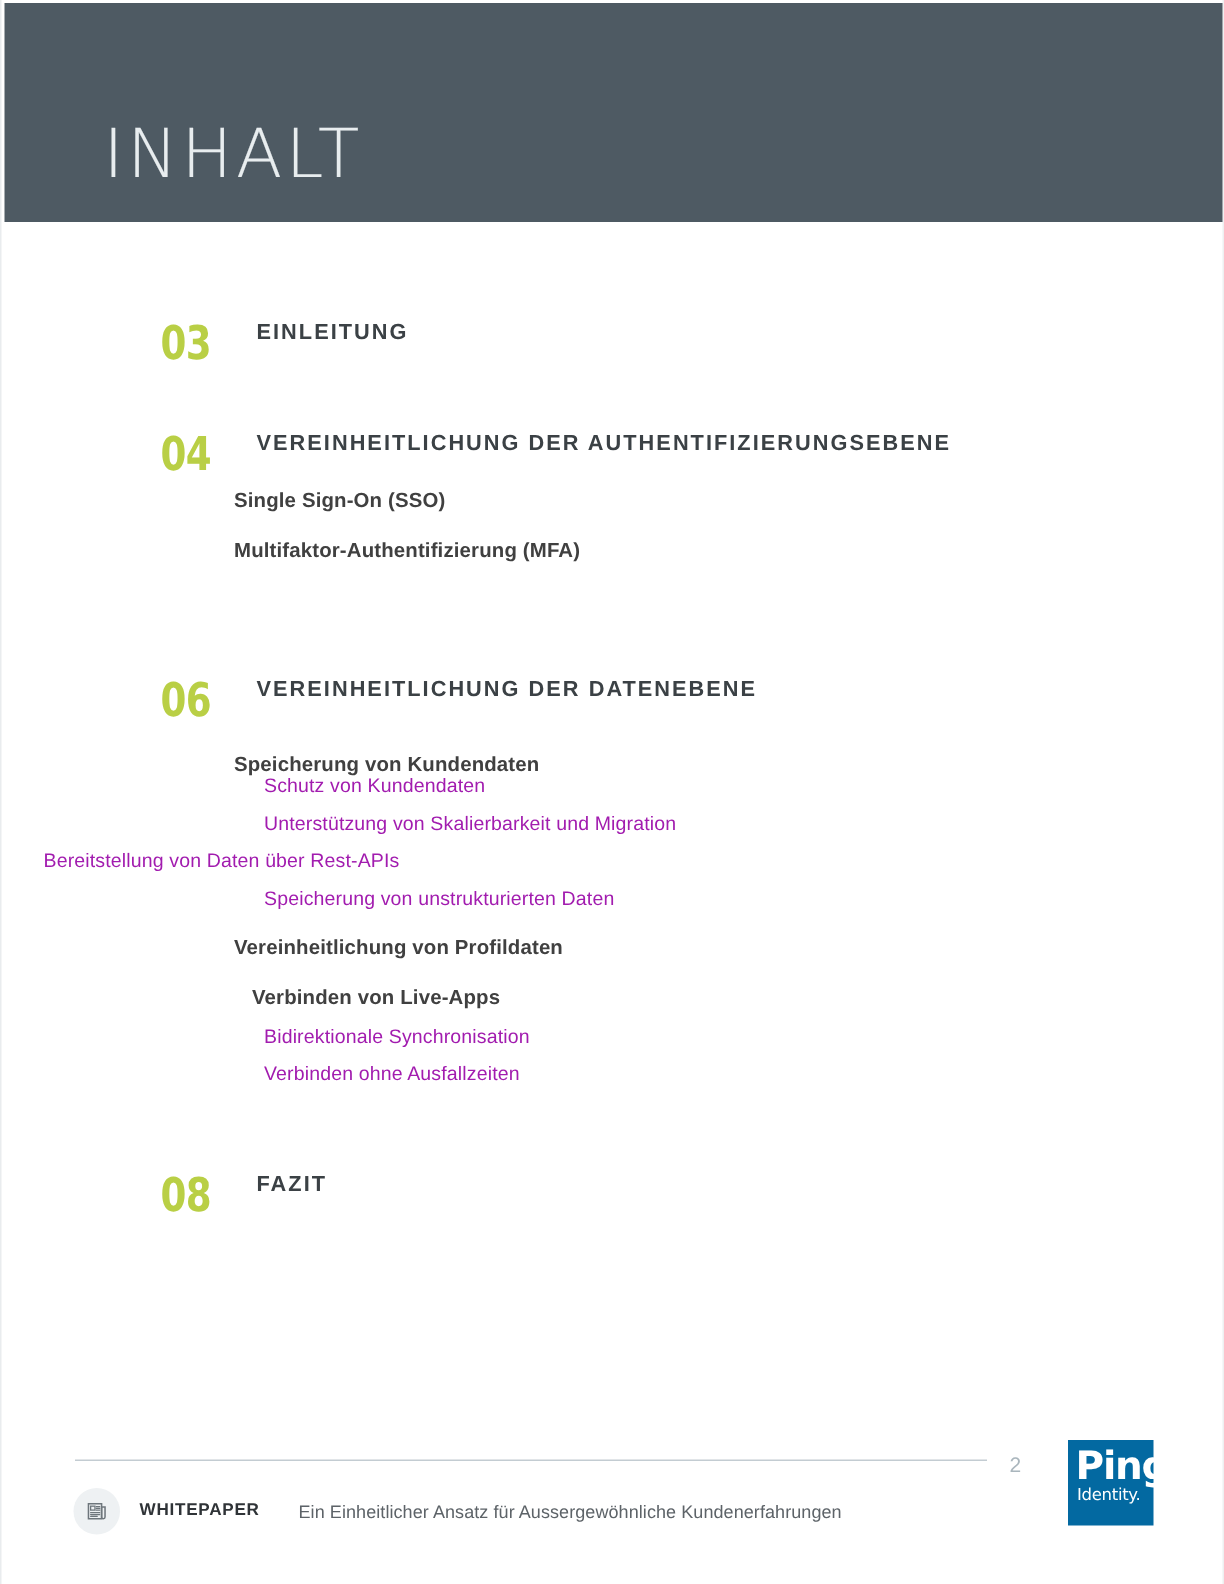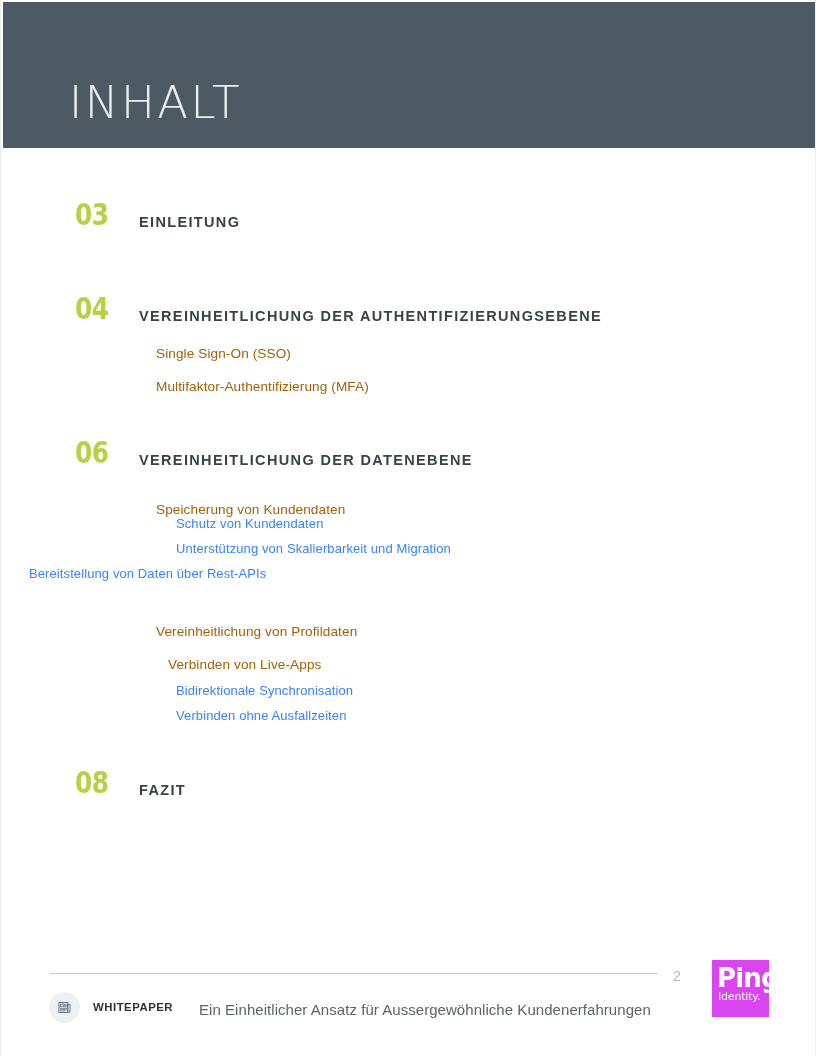--- a/index.html
+++ b/index.html
@@ -55,21 +55,22 @@
     width: 816px;
   }
 
   .toc-group {
     position: relative;
   }
 
   .section-row {
     position: relative;
     display: flex;
-    align-items: flex-end;
+    align-items: flex-start;
+    margin-left: 32px;
   }
   .section-num {
     position: absolute;
     left: 74px;
     width: 54px;
     font-family: "DejaVu Sans", sans-serif;
     font-weight: 700;
     font-size: 31px;
     line-height: 31px;
     letter-spacing: -0.5px;
@@ -82,29 +83,29 @@
     font-size: 14.5px;
     font-weight: 700;
     letter-spacing: 1.35px;
     color: #3b4145;
     white-space: nowrap;
   }
 
   .level2 {
     margin-left: 155px;
     font-size: 13.6px;
-    font-weight: 400;
-    color: #a16207;
+    font-weight: 700;
+    color: #404040;
     letter-spacing: 0.1px;
   }
   .level3 {
     margin-left: 175px;
     font-size: 13px;
     font-weight: 400;
-    color: #3b82f6;
+    color: #a21caf;
     letter-spacing: 0.1px;
   }
 
   
   .footer {
     position: absolute;
     left: 0;
     bottom: 0;
     width: 816px;
     height: 106px;
@@ -137,41 +138,41 @@
     top: 51px;
     font-size: 11.4px;
     font-weight: 700;
     letter-spacing: 0.5px;
     color: #2f3337;
   }
   .footer-sub {
     position: absolute;
     left: 198px;
     top: 51px;
-    font-size: 15px;
+    font-size: 12px;
     font-weight: 400;
     color: #5d6368;
     letter-spacing: 0.05px;
     white-space: nowrap;
   }
   .footer-pagenum {
     position: absolute;
     left: 672px;
     top: 18px;
     font-size: 14px;
     font-weight: 400;
     color: #aab6bd;
   }
   .logo {
     position: absolute;
     left: 711px;
     top: 10px;
     width: 57px;
     height: 57px;
-    background: #d946ef;
+    background: #0369a1;
   }
   .logo-ping {
     position: absolute;
     left: 5px;
     top: 5px;
     font-family: "DejaVu Sans", sans-serif;
     font-size: 26px;
     line-height: 26px;
     font-weight: 700;
     color: #ffffff;
@@ -198,37 +199,38 @@
     <div class="header-title">INHALT</div>
   </div>
 
   <div class="toc">
       <div class="toc-group" style="position: absolute; left: 0px; top: 66px; width: 816px;">
         <div class="section-row">
           <div class="section-num">03</div>
           <div class="section-title">EINLEITUNG</div>
         </div>
       </div>
-      <div class="toc-group" style="position: absolute; left: 0px; top: 160px; width: 720px;">
+      <div class="toc-group" style="position: absolute; left: 0px; top: 140px; width: 720px;">
         <div class="section-row">
           <div class="section-num">04</div>
           <div class="section-title">VEREINHEITLICHUNG DER AUTHENTIFIZIERUNGSEBENE</div>
         </div>
         <div class="level2" style="position: absolute; top: 38px; left: 0px;">Single Sign-On (SSO)</div>
         <div class="level2" style="position: absolute; top: 71px; left: 0px;">Multifaktor-Authentifizierung (MFA)</div>
       </div>
       <div class="toc-group" style="position: absolute; left: 0px; top: 304px; width: 816px;">
         <div class="section-row">
           <div class="section-num">06</div>
           <div class="section-title">VEREINHEITLICHUNG DER DATENEBENE</div>
         </div>
         <div class="level2" style="position: absolute; top: 50px; left: 0px;">Speicherung von Kundendaten</div>
         <div class="level3" style="position: absolute; top: 64px; left: 0px;">Schutz von Kundendaten</div>
         <div class="level3" style="position: absolute; top: 89px; left: 0px;">Unterstützung von Skalierbarkeit und Migration</div>
         <div class="level3" style="position: absolute; top: 114px; left: 0px; margin-left: 28px;">Bereitstellung von Daten über Rest-APIs</div>
+        <div class="level3" style="position: absolute; top: 139px; left: 0px;">Speicherung von unstrukturierten Daten</div>
         <div class="level2" style="position: absolute; top: 172px; left: 0px;">Vereinheitlichung von Profildaten</div>
         <div class="level2" style="position: absolute; top: 205px; left: 12px;">Verbinden von Live-Apps</div>
         <div class="level3" style="position: absolute; top: 231px; left: 0px;">Bidirektionale Synchronisation</div>
         <div class="level3" style="position: absolute; top: 256px; left: 0px;">Verbinden ohne Ausfallzeiten</div>
       </div>
       <div class="toc-group" style="position: absolute; left: 0px; top: 634px; width: 816px;">
         <div class="section-row">
           <div class="section-num">08</div>
           <div class="section-title">FAZIT</div>
         </div>

